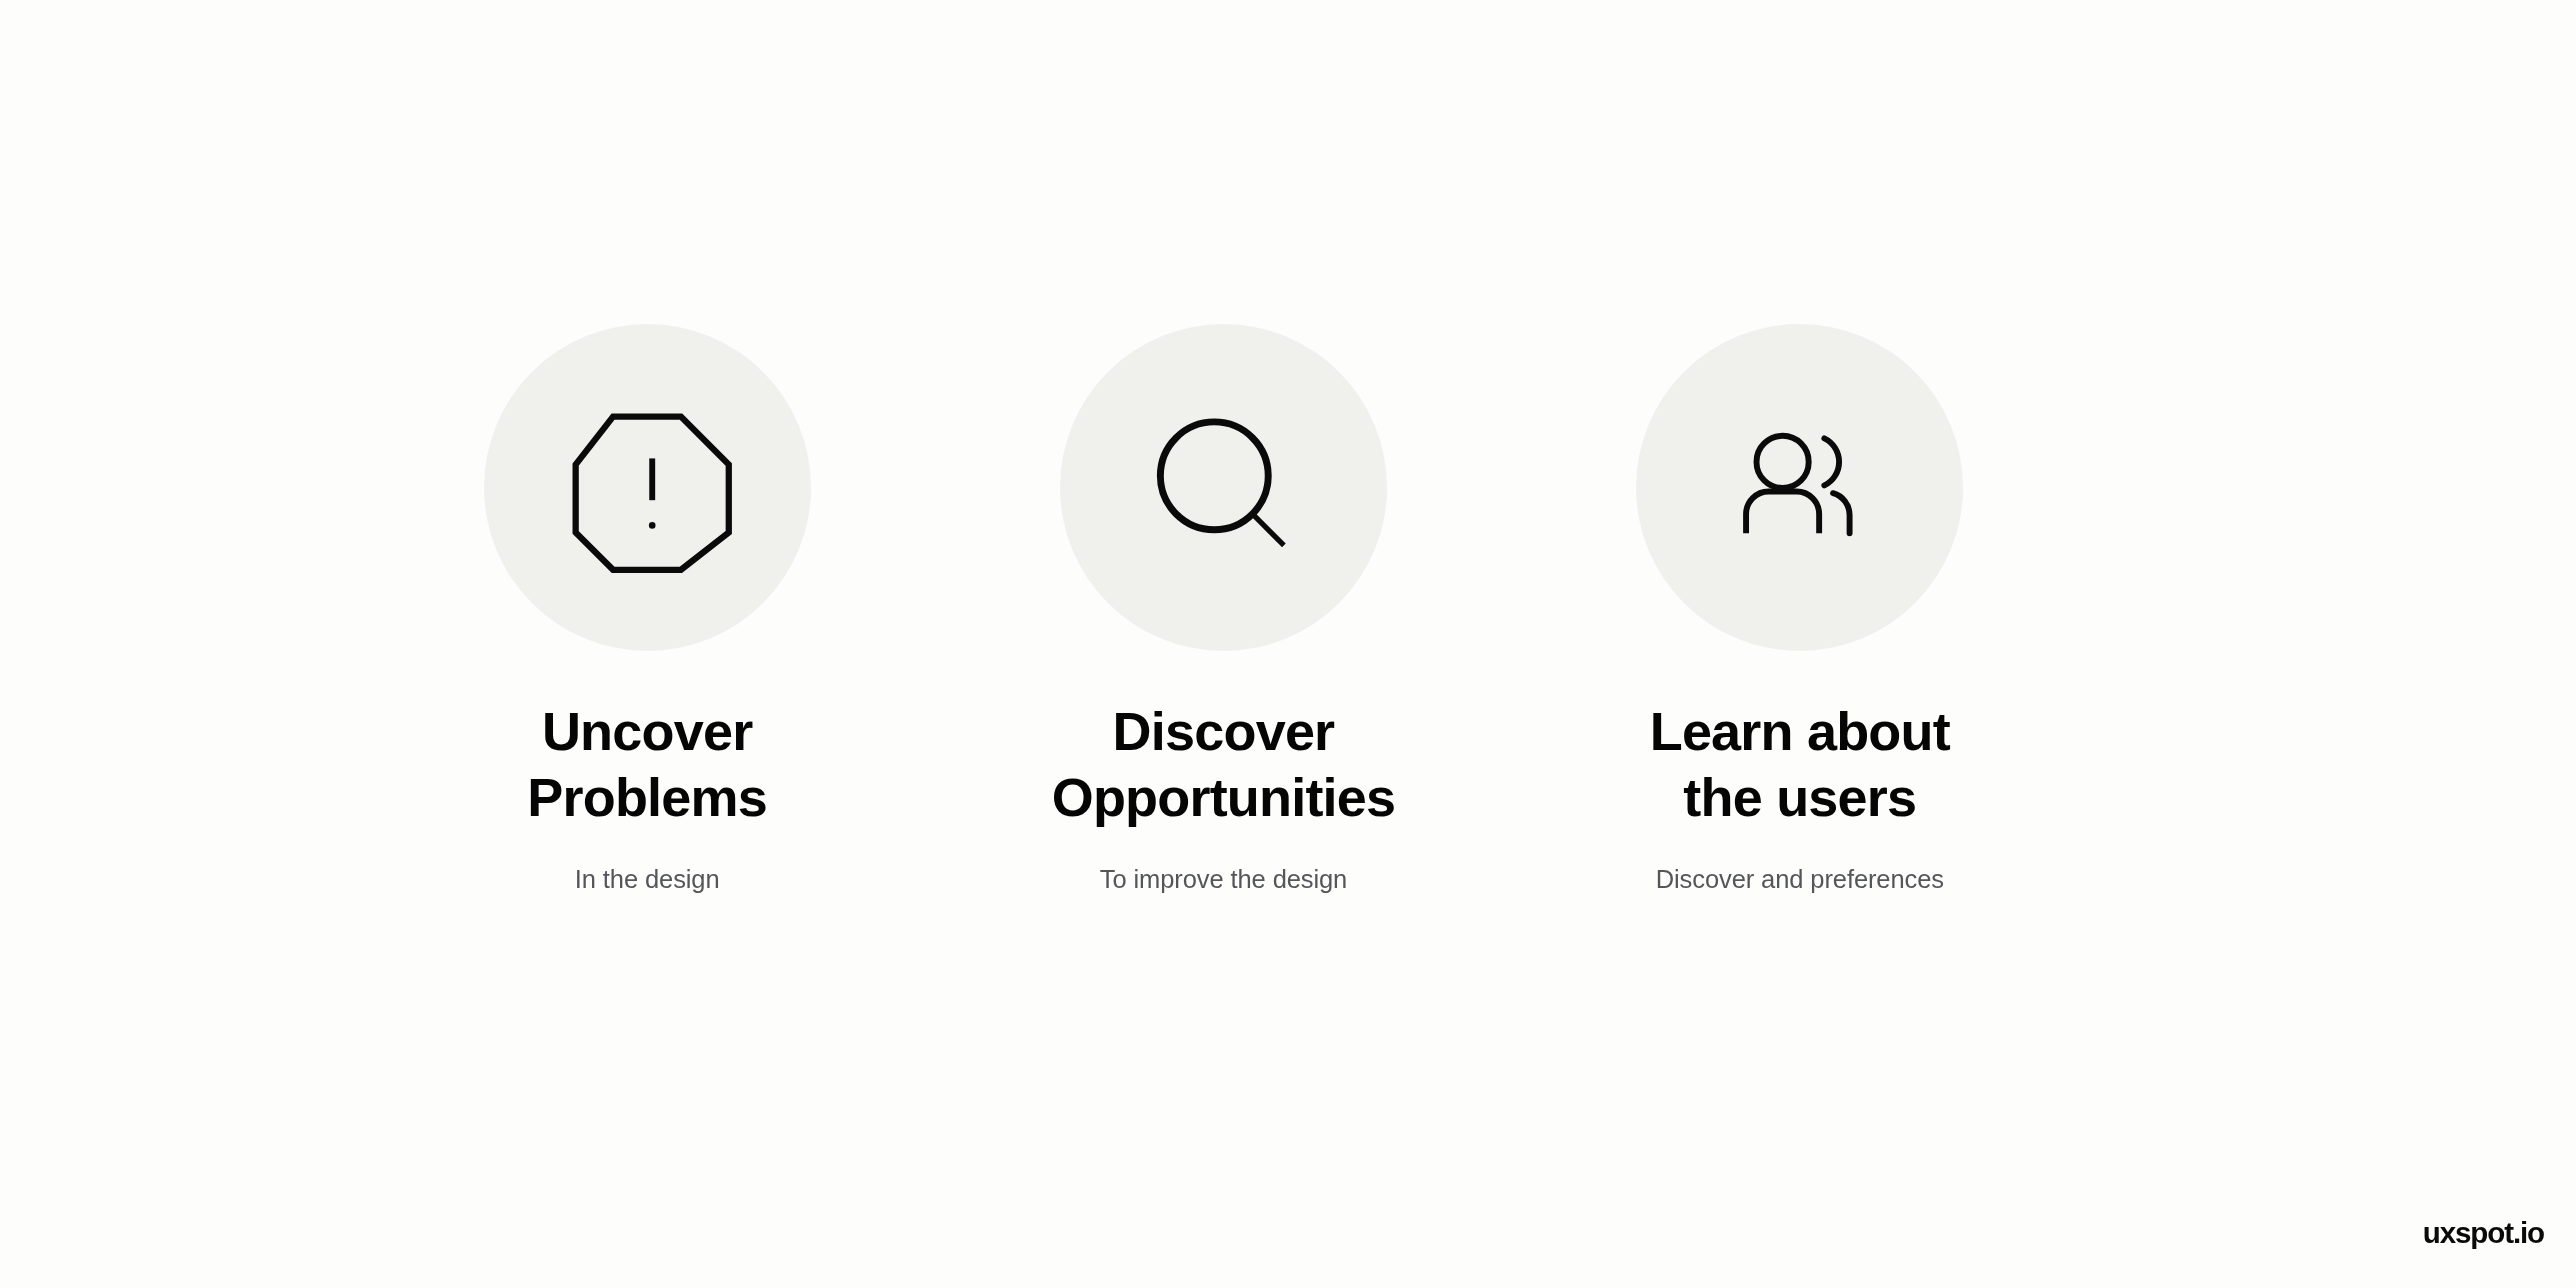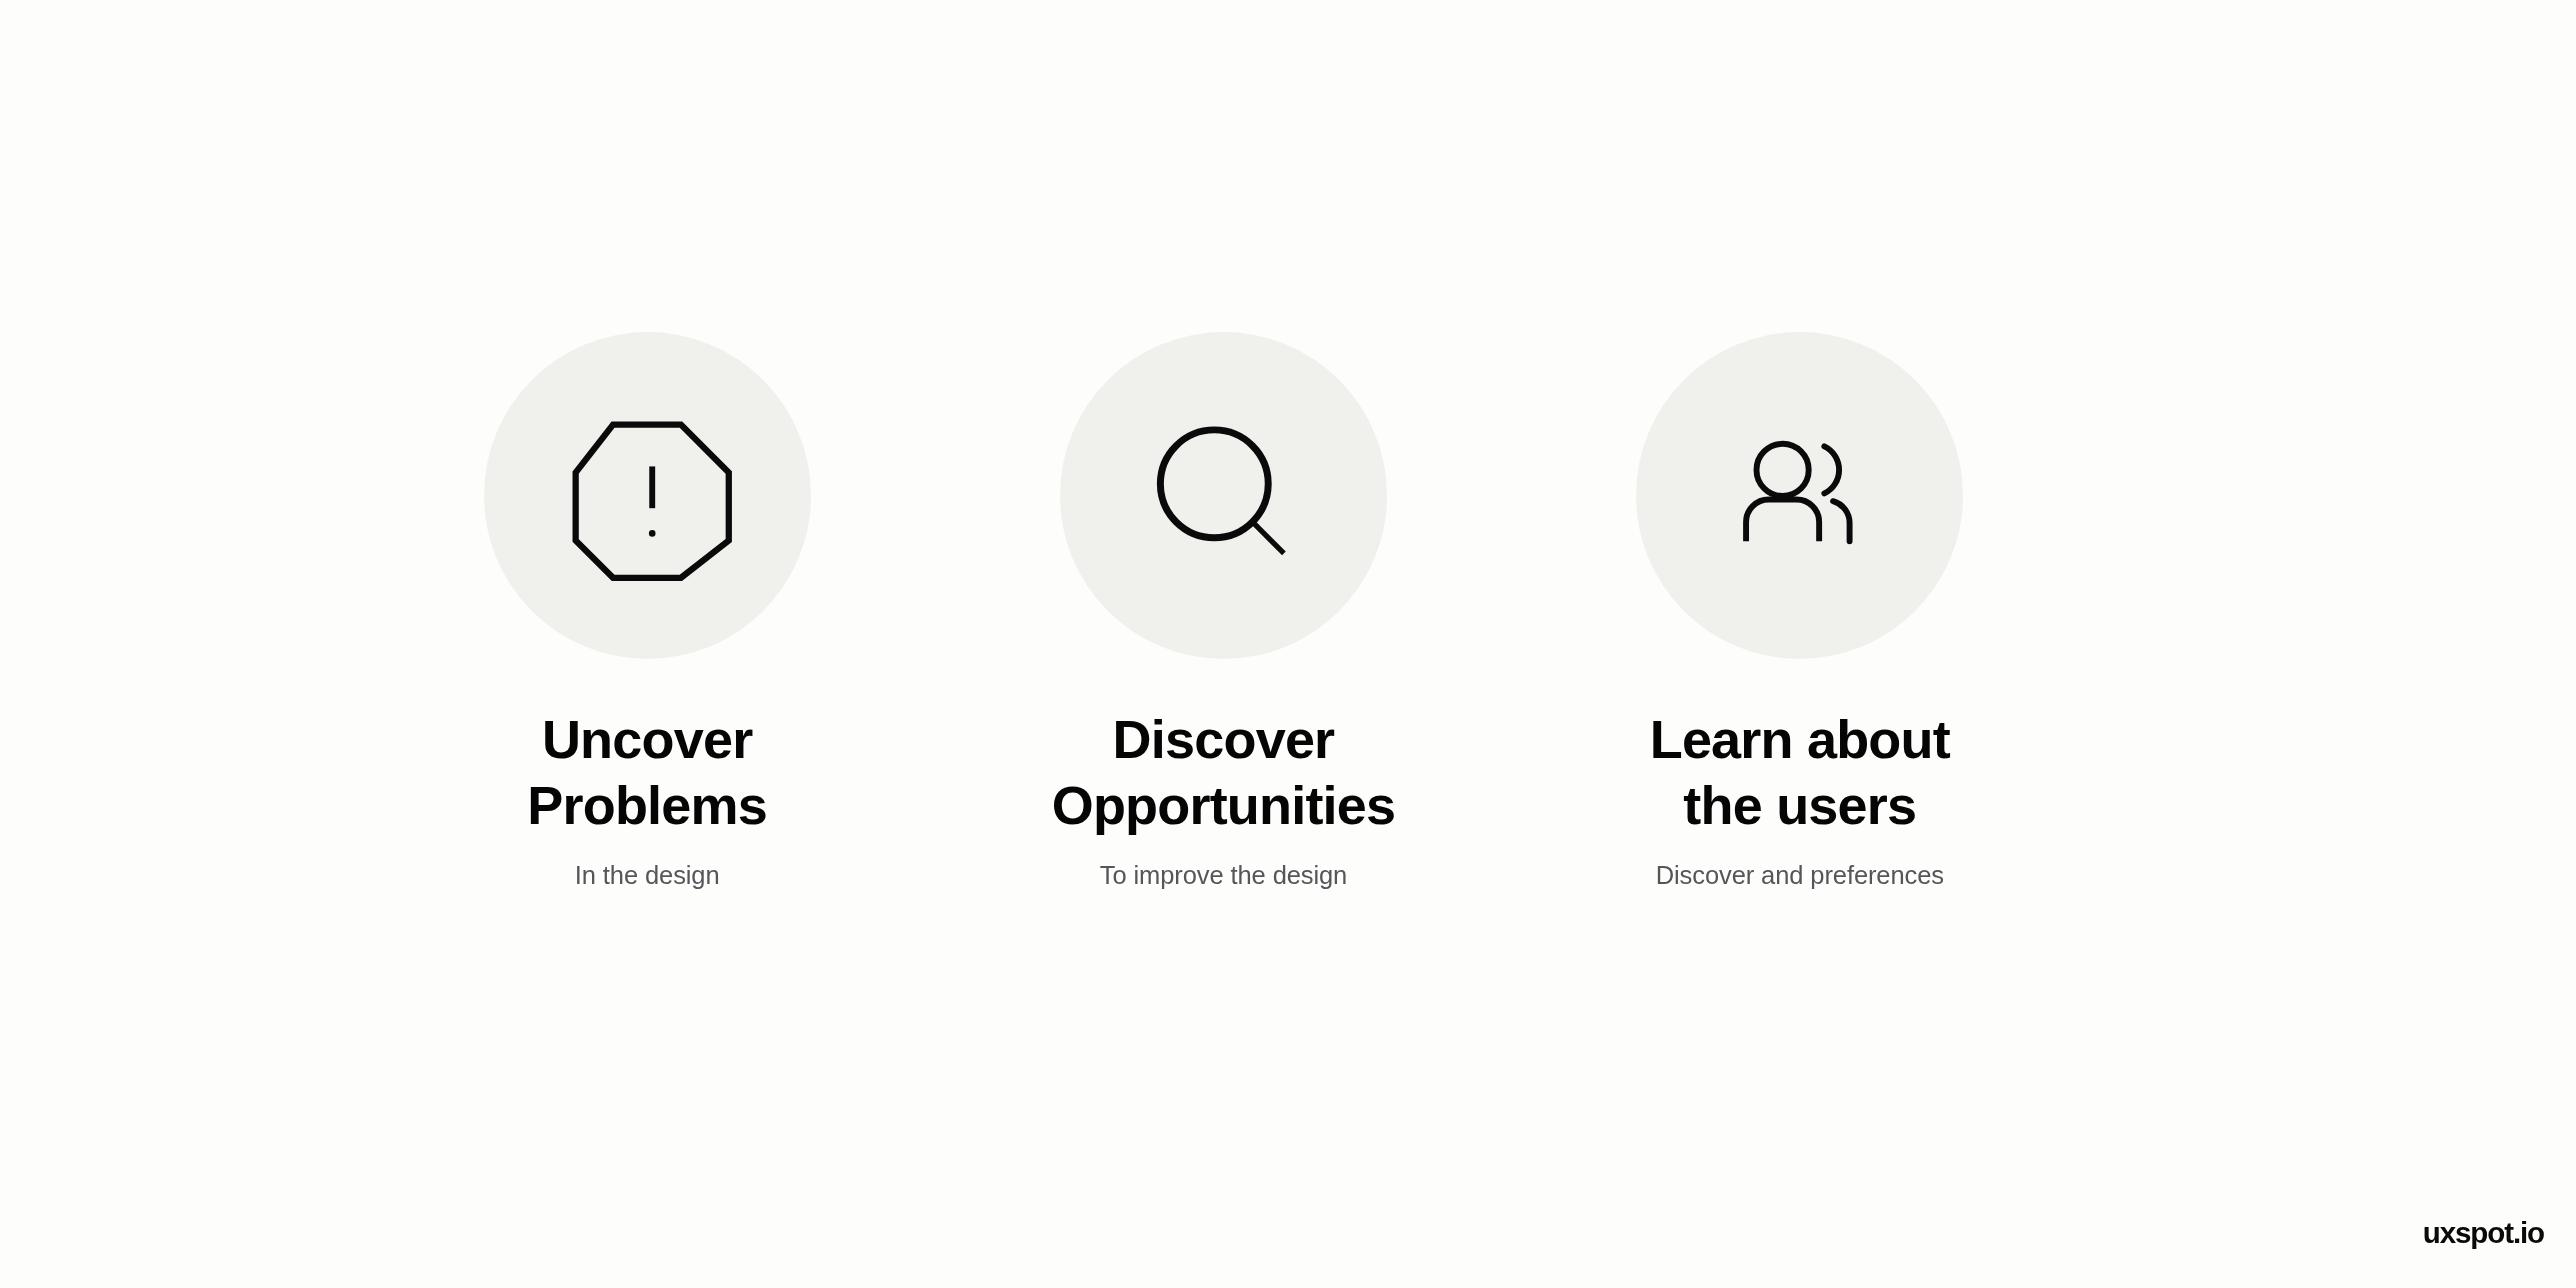--- a/index.html
+++ b/index.html
@@ -12,21 +12,21 @@
     background: #FDFDFB;
     font-family: "Liberation Sans", sans-serif;
     overflow: hidden;
     position: relative;
   }
 
   
   .feature-row {
     position: absolute;
     left: 0;
-    top: 332px;
+    top: 324px;
     width: 2088px;
     display: flex;
     justify-content: flex-start;
     align-items: flex-end;
   }
 
   .feature-col {
     width: 592px;
     display: flex;
     flex-direction: column;
@@ -57,21 +57,21 @@
     padding-top: 47px;
     font-size: 54px;
     line-height: 66px;
     font-weight: 700;
     color: #050505;
     text-align: center;
     letter-spacing: -0.8px;
     white-space: pre-line;
   }
   .feature-subtitle {
-    margin: 0;
+    margin: 12px;
     padding-top: 21.5px;
     font-size: 25.5px;
     line-height: 31px;
     font-weight: 400;
     color: #55565A;
     text-align: center;
     letter-spacing: -0.1px;
   }
 
   

